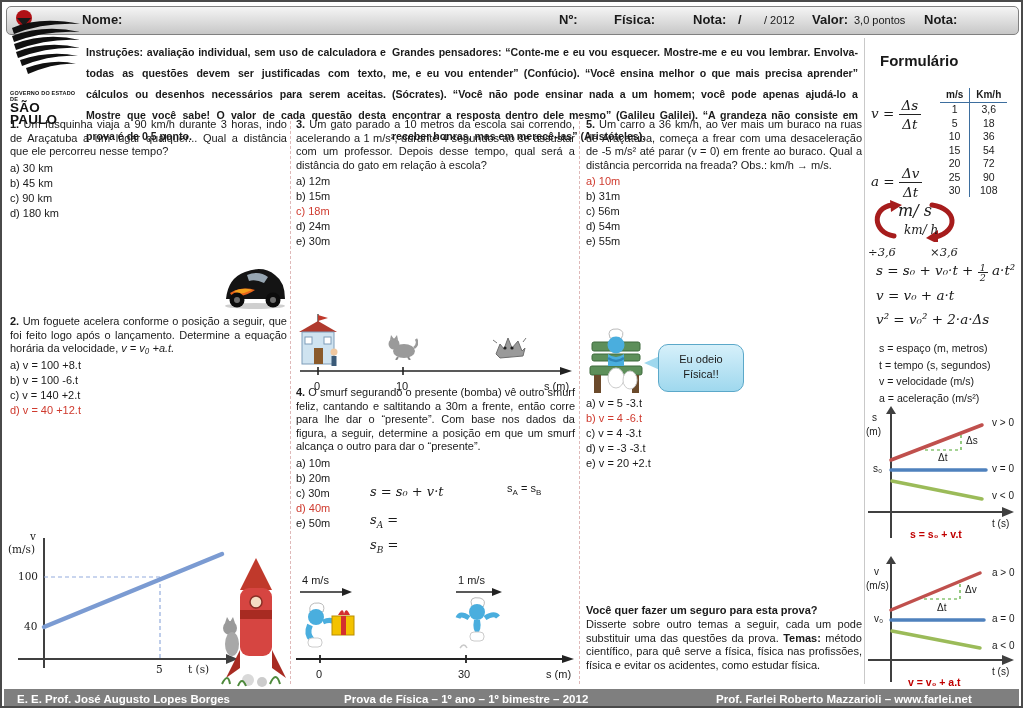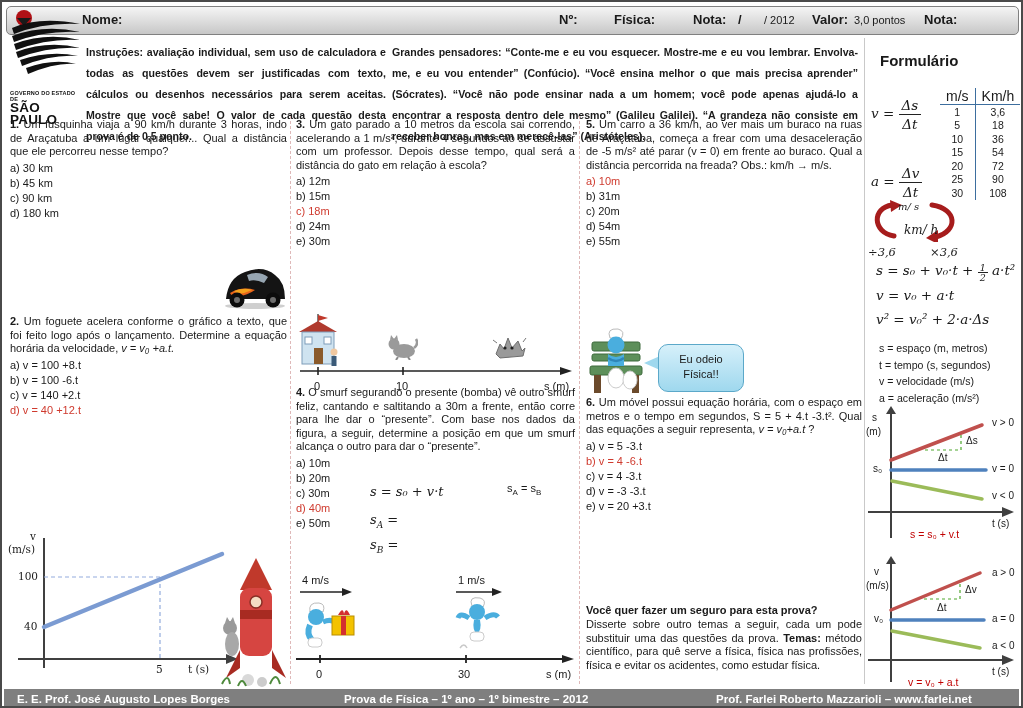--- a/index.html
+++ b/index.html
@@ -20,33 +20,33 @@
   .vsep-dash{border-left:1px dashed #dfb9b9;width:0;}
   .vsep-solid{border-left:1px solid #c9c9c9;width:0;}
   
   .qtext{margin:0 0 2px 0;font-size:11px;line-height:13.6px;text-align:justify;}
   .opt{font-size:11px;line-height:15px;}
   .red{color:#cf3a2e;}
   .serif-i{font-family:"DejaVu Serif",serif;font-style:italic;}
   
   .glabel{position:absolute;font-size:10.5px;font-family:"DejaVu Serif",serif;}
   .gsans{position:absolute;font-size:10px;}
-  .gcap{position:absolute;font-size:10.5px;color:#c00000;font-weight:normal;}
+  .gcap{position:absolute;font-size:10.5px;color:#c00000;font-weight:bold;}
   
   .form-title{font-size:15px;font-weight:bold;}
   .frac{display:inline-block;text-align:center;vertical-align:middle;}
   .frac .num{display:block;border-bottom:1.2px solid #222;padding:0 3px 1px;}
   .frac .den{display:block;padding-top:1px;}
   .bigeq{font-family:"DejaVu Serif",serif;font-style:italic;font-size:13.5px;}
   .ifrac{display:inline-block;text-align:center;vertical-align:-6px;font-size:9.5px;line-height:9px;}
   .ifrac .num{display:block;border-bottom:1px solid #222;padding:0 2px;}
   .ifrac .den{display:block;}
   .convtab{border-collapse:collapse;font-size:10.5px;}
   .convtab td,.convtab th{padding:0 6px;text-align:center;height:13.5px;}
-  .convtab th{font-weight:normal;border-bottom:1.5px solid #3d6e9e;font-size:14px;}
+  .convtab th{font-weight:bold;border-bottom:1.5px solid #3d6e9e;font-size:10px;}
   .convtab td.c2,.convtab th.c2{border-left:1.5px solid #3d6e9e;text-align:center;}
   .legend-line{font-size:10.6px;line-height:16.5px;}
   
   .bubble{background:linear-gradient(#d6f0fa,#9fd8ee);border:1.5px solid #5ba8c9;border-radius:10px;
           text-align:center;font-size:11px;line-height:15px;padding-top:7px;box-sizing:border-box;}
   .bubble-tail{width:0;height:0;border-top:7px solid transparent;border-bottom:7px solid transparent;
                border-right:16px solid #9fd8ee;}
   
   .footer{left:2px;top:685px;width:1015px;height:21px;background:#7f7f7f;color:#fff;
           font-weight:bold;font-size:11.5px;line-height:21px;border-top:2px solid #fff;box-sizing:content-box;}
@@ -110,21 +110,21 @@
       <path d="M8 31 Q20 24 33 28 Q26 33 15 35 Q10 35 8 31 Z" fill="#e8641b"></path>
       <path d="M12 29 Q22 25 30 28 Q24 31 16 32 Z" fill="#f4a11c"></path>
       <circle cx="15" cy="38" r="7.5" fill="#0c0c0c"></circle>
         <circle cx="15" cy="38" r="3" fill="#6e6e6e"></circle>
       <circle cx="51" cy="38" r="7.5" fill="#0c0c0c"></circle>
         <circle cx="51" cy="38" r="3" fill="#6e6e6e"></circle>
     </svg>
   </div>
 
   <div class="abs" style="left:8px;top:313px;width:277px">
-    <p class="qtext"><b>2.</b> <span>Um foguete acelera conforme o gráfico a texto, que foi feito logo após o lançamento. Determine a equação horária da velocidade, </span><i>v = v₀ +a.t.</i></p>
+    <p class="qtext"><b>2.</b> <span>Um foguete acelera conforme o posição a seguir, que foi feito logo após o lançamento. Determine a equação horária da velocidade, </span><i>v = v₀ +a.t.</i></p>
     <div class="opt">a) v = 100 +8.t</div>
     <div class="opt">b) v = 100 -6.t</div>
     <div class="opt">c) v = 140 +2.t</div>
     <div class="opt red">d) v = 40 +12.t</div>
   </div>
 
   <div class="abs" style="left:4px;top:530px;width:240px;height:152px">
     <svg width="240" height="152" viewBox="0 0 240 152">
       <line x1="38" y1="6" x2="38" y2="136" stroke="#404040" stroke-width="2"></line>
       <line x1="12" y1="127" x2="220" y2="127" stroke="#404040" stroke-width="2"></line>
@@ -259,21 +259,21 @@
     </svg>
     <span class="gsans" style="left:20px;top:94px;font-size:11px">0</span>
     <span class="gsans" style="left:162px;top:94px;font-size:11px">30</span>
     <span class="gsans" style="left:250px;top:94px;font-size:11px">s (m)</span>
   </div>
 
   <div class="abs" style="left:584px;top:116px;width:276px">
     <p class="qtext"><b>5.</b> <span>Um carro a 36 km/h, ao ver mais um buraco na ruas de Araçatuba, começa a frear com uma desaceleração de -5 m/s² até parar (v = 0) em frente ao buraco. Qual a distância percorrida na freada? Obs.:  km/h → m/s.</span></p>
     <div class="opt red">a) 10m</div>
     <div class="opt">b) 31m</div>
-    <div class="opt">c) 20m</div>
+    <div class="opt">c) 56m</div>
     <div class="opt">d) 54m</div>
     <div class="opt">e) 55m</div>
   </div>
 
   <div class="abs" style="left:584px;top:322px;width:276px;height:76px">
     <svg class="abs" style="left:0;top:2px" width="72" height="72" viewBox="0 0 72 72">
       <rect x="6" y="16" width="48" height="9" rx="2" fill="#5d8f5a" stroke="#3f6b3d"></rect>
       <rect x="6" y="28" width="48" height="7" rx="2" fill="#5d8f5a" stroke="#3f6b3d"></rect>
       <rect x="4" y="40" width="52" height="9" rx="2" fill="#5d8f5a" stroke="#3f6b3d"></rect>
       <rect x="8" y="49" width="7" height="18" fill="#6b4a2b"></rect>
@@ -286,26 +286,25 @@
       <ellipse cx="44" cy="54" rx="7" ry="9" fill="#fff" stroke="#ccc"></ellipse>
     </svg>
     <div class="abs bubble-tail" style="left:58px;top:32px"></div>
     <div class="abs bubble" style="left:72px;top:20px;width:86px;height:48px">
       <div>Eu odeio</div>
       <div>Física!!</div>
     </div>
   </div>
 
   <div class="abs" style="left:584px;top:394px;width:276px">
-    <p class="qtext"><b>6.</b> <span>Um móvel possui equação horária, com o espaço em metros e o tempo em segundos, S = 5 + 4.t -3.t². Qual das equações a seguir representa, </span><i>v = v₀+a.t</i><span> ?</span></p>
     <div class="opt">a) v = 5 -3.t</div>
     <div class="opt red">b) v = 4 -6.t</div>
     <div class="opt">c) v = 4 -3.t</div>
     <div class="opt">d) v = -3 -3.t</div>
-    <div class="opt">e) v = 20 +3.t</div>
+    <div class="opt">e) v = 20 +2.t</div>
   </div>
 
   <div class="abs" style="left:584px;top:601px;width:276px">
     <div style="font-size:11px;font-weight:bold;line-height:14px">Você quer fazer um seguro para esta prova?</div>
     <p class="qtext" style="margin-top:1px"><span>Disserte sobre outro temas a seguir, cada um pode substituir uma das questões da prova. </span><b>Temas:</b><span> método científico, para quê serve a física, física nas profissões, física e evitar os acidentes, como estudar física.</span></p>
   </div>
 
   <div class="abs form-title" style="left:878px;top:50px">Formulário</div>
 
   <div class="abs bigeq" style="left:869px;top:95px">
@@ -357,21 +356,21 @@
       </table>
   </div>
 
   <div class="abs" style="left:866px;top:198px;width:120px;height:50px">
     <svg class="abs" style="left:0;top:0" width="96" height="42" viewBox="0 0 96 42">
       <path d="M26 36 C 4 32 4 8 24 5" stroke="#a61c1c" stroke-width="5" fill="none" stroke-linecap="round"></path>
       <polygon points="22,0 34,5 23,12" fill="#a61c1c"></polygon>
       <path d="M64 5 C 90 9 90 31 68 37" stroke="#a61c1c" stroke-width="5" fill="none" stroke-linecap="round"></path>
       <polygon points="70,30 58,38 70,44" fill="#a61c1c"></polygon>
     </svg>
-    <span class="abs serif-i" style="left:30px;top:1px;font-size:10px">m/ s</span>
+    <span class="abs serif-i" style="left:30px;top:1px;font-size:16px">m/ s</span>
     <span class="abs serif-i" style="left:36px;top:23px;font-size:12px">km/ h</span>
   </div>
   <span class="abs serif-i" style="left:866px;top:243px;font-size:11.5px">÷3,6</span>
   <span class="abs serif-i" style="left:928px;top:243px;font-size:11.5px">×3,6</span>
 
   <div class="abs" style="left:874px;top:255px;width:146px">
     <div class="bigeq" style="line-height:26px">
       <span>s = s₀ + v₀·t +</span>
       <span class="ifrac"><span class="num">1</span><span class="den">2</span></span>
       <span>a·t²</span>

